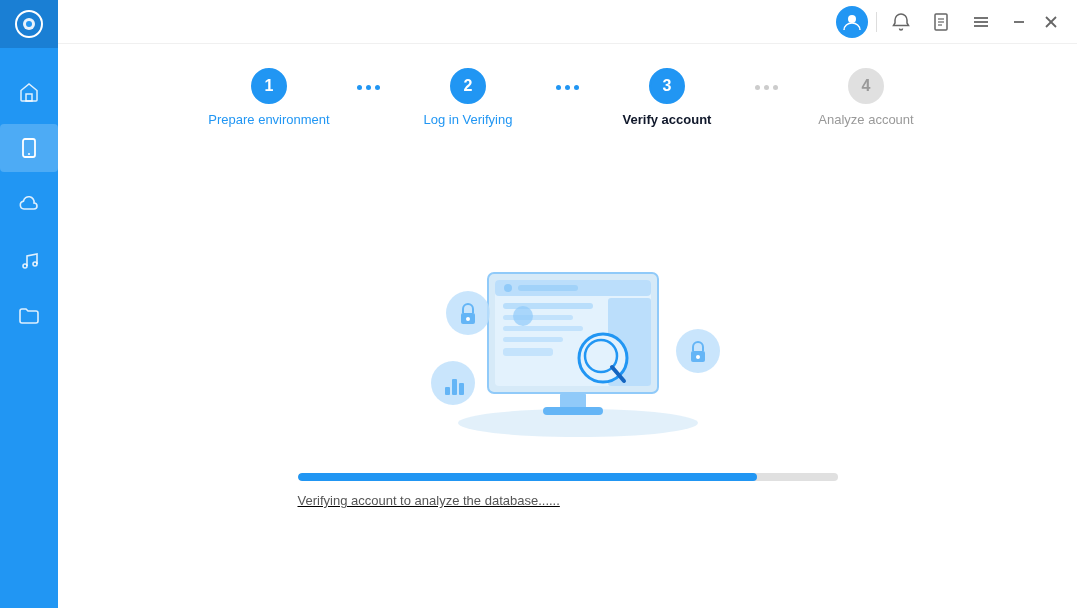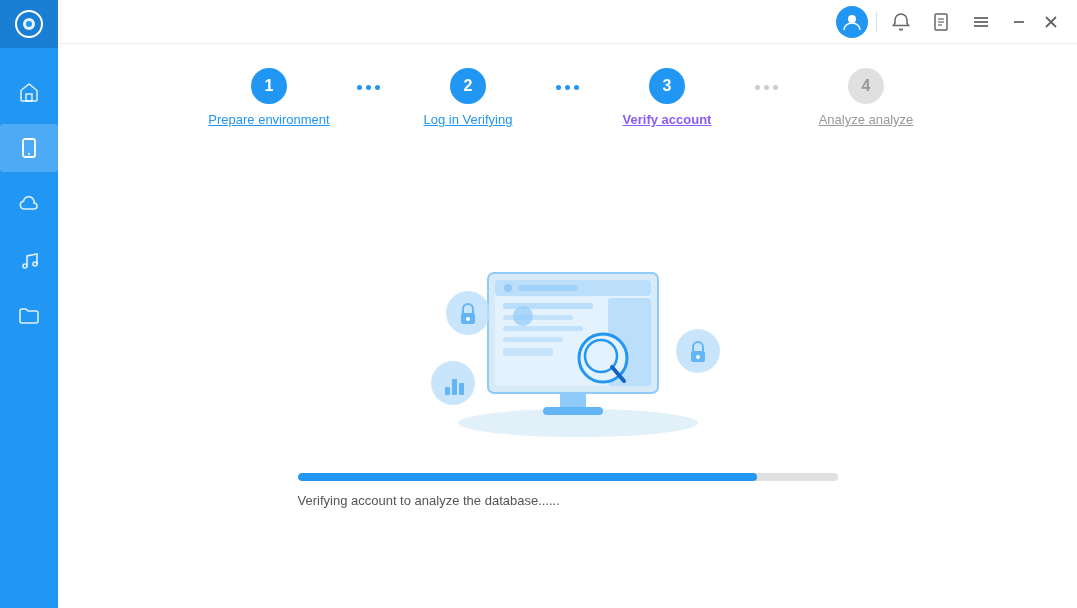--- a/index.html
+++ b/index.html
@@ -149,24 +149,23 @@
       border: 2px solid #2196F3;
     }
     .step-circle.inactive {
       background: #e0e0e0;
       color: #999;
       border: 2px solid #e0e0e0;
     }
     .step-label {
       font-size: 13px;
       text-align: center;
-      text-decoration: underline;
     }
     .step-label.completed { color: #2196F3; }
-    .step-label.active { color: #8b5cf6; font-weight: bold; }
+    .step-label.active { color: #0f172a; font-weight: bold; }
     .step-label.inactive { color: #999; }
 
     .step-dots {
       display: flex;
       align-items: center;
       gap: 4px;
       margin-bottom: 20px;
       padding: 0 8px;
     }
     .dot {
@@ -178,20 +177,21 @@
     .dot.inactive { background: #ccc; }
 
     
     .content {
       flex: 1;
       display: flex;
       flex-direction: column;
       align-items: center;
       justify-content: center;
       padding: 0 80px 20px;
+      text-decoration: underline;
     }
 
     
     .illustration {
       width: 320px;
       height: 220px;
       position: relative;
       margin-bottom: 30px;
     }
 
@@ -348,21 +348,21 @@
     <div class="step-dots">
       <div class="dot inactive"></div>
       <div class="dot inactive"></div>
       <div class="dot inactive"></div>
     </div>
 
     <div class="step">
       <div class="step-circle inactive">
         <span>4</span>
       </div>
-      <span class="step-label inactive">Analyze analyze</span>
+      <span class="step-label inactive">Analyze account</span>
     </div>
   </div>
 
   <div class="content">
 
     <div class="illustration">
       <svg width="340" height="220" viewBox="0 0 340 220" fill="none" xmlns="http://www.w3.org/2000/svg">
 
         <ellipse cx="170" cy="200" rx="120" ry="14" fill="#d6eaf8" opacity="0.7"></ellipse>
 

